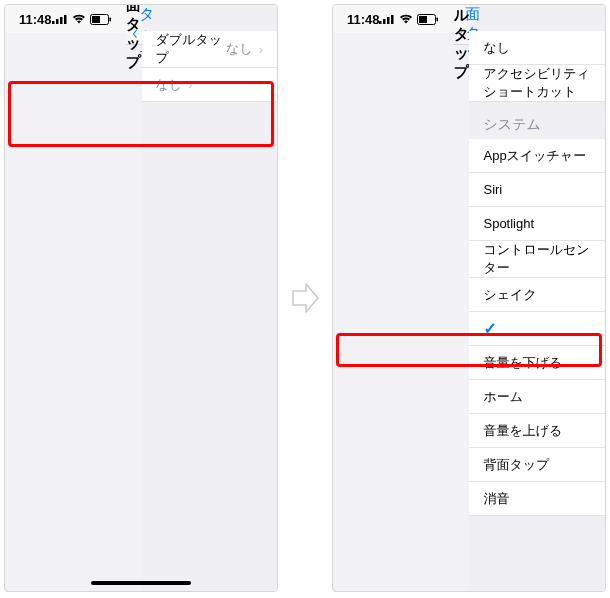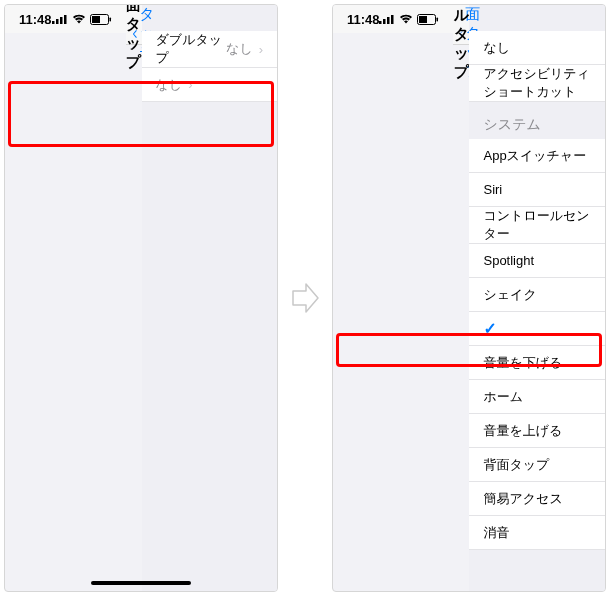--- a/index.html
+++ b/index.html
@@ -235,45 +235,42 @@
 
       <div class="section-header">システム</div>
 
       <div class="row">
           <span class="label">Appスイッチャー</span>
         </div>
       <div class="row">
           <span class="label">Siri</span>
         </div>
       <div class="row">
+          <span class="label">Spotlight</span>
+        </div>
+      <div class="row">
           <span class="label">コントロールセンター</span>
         </div>
       <div class="row">
-          <span class="label">Spotlight</span>
-        </div>
-      <div class="row">
           <span class="label">シェイク</span>
         </div>
       <div class="row">
         <span class="check">✓</span>
       </div>
       <div class="row">
           <span class="label">音量を下げる</span>
         </div>
       <div class="row">
           <span class="label">ホーム</span>
         </div>
       <div class="row">
           <span class="label">音量を上げる</span>
         </div>
       <div class="row">
           <span class="label">背面タップ</span>
-        </div>
-      <div class="row">
-          <span class="label">簡易アクセス</span>
         </div>
       <div class="row">
           <span class="label">消音</span>
         </div>
 
     </div>
 
     <div class="highlight-box hl-right"></div>
   </div>
 

